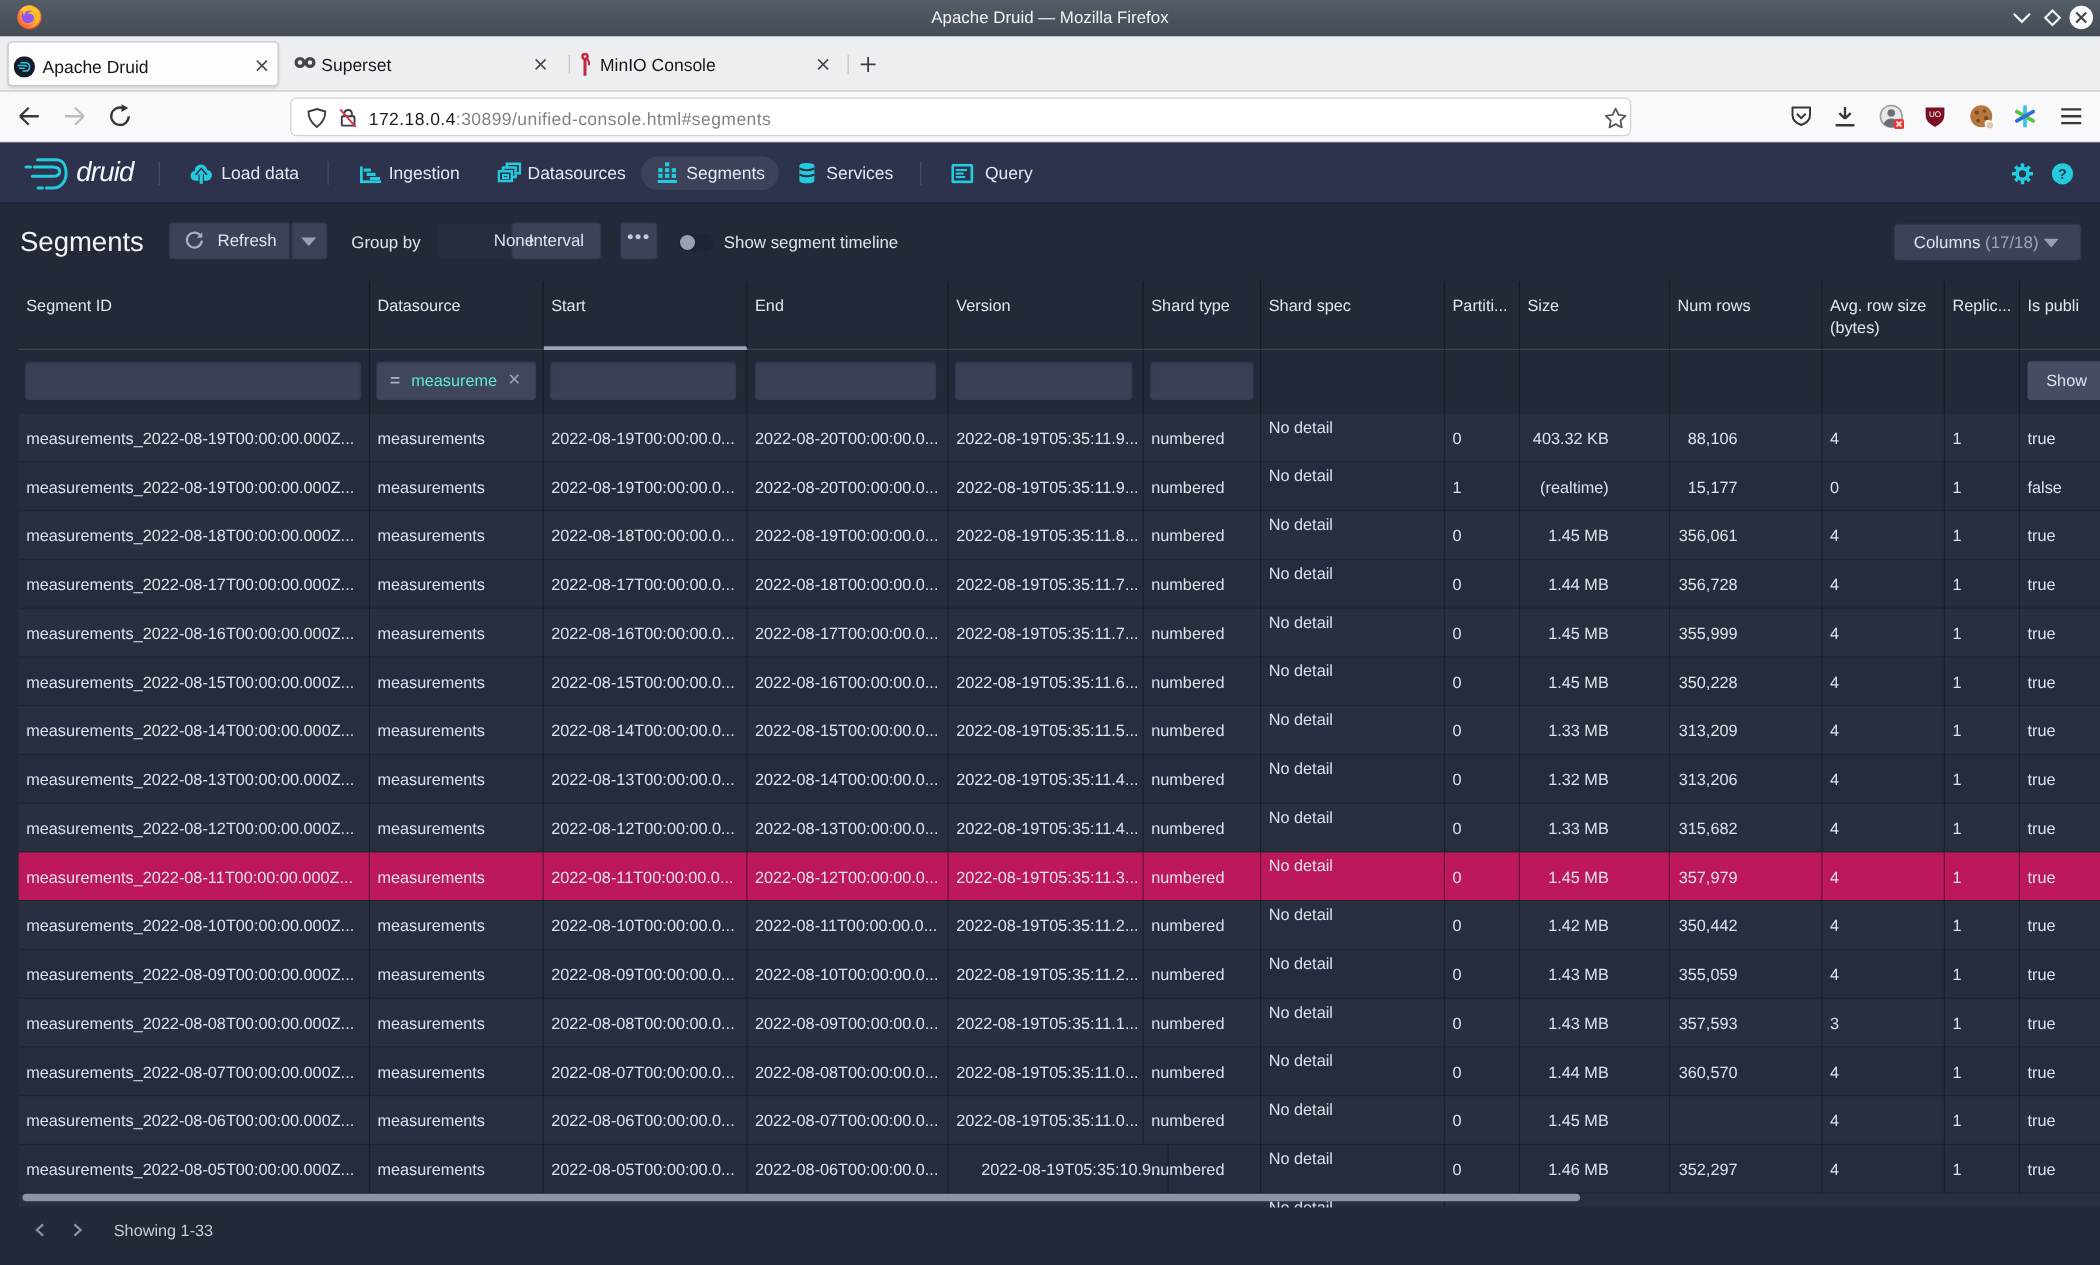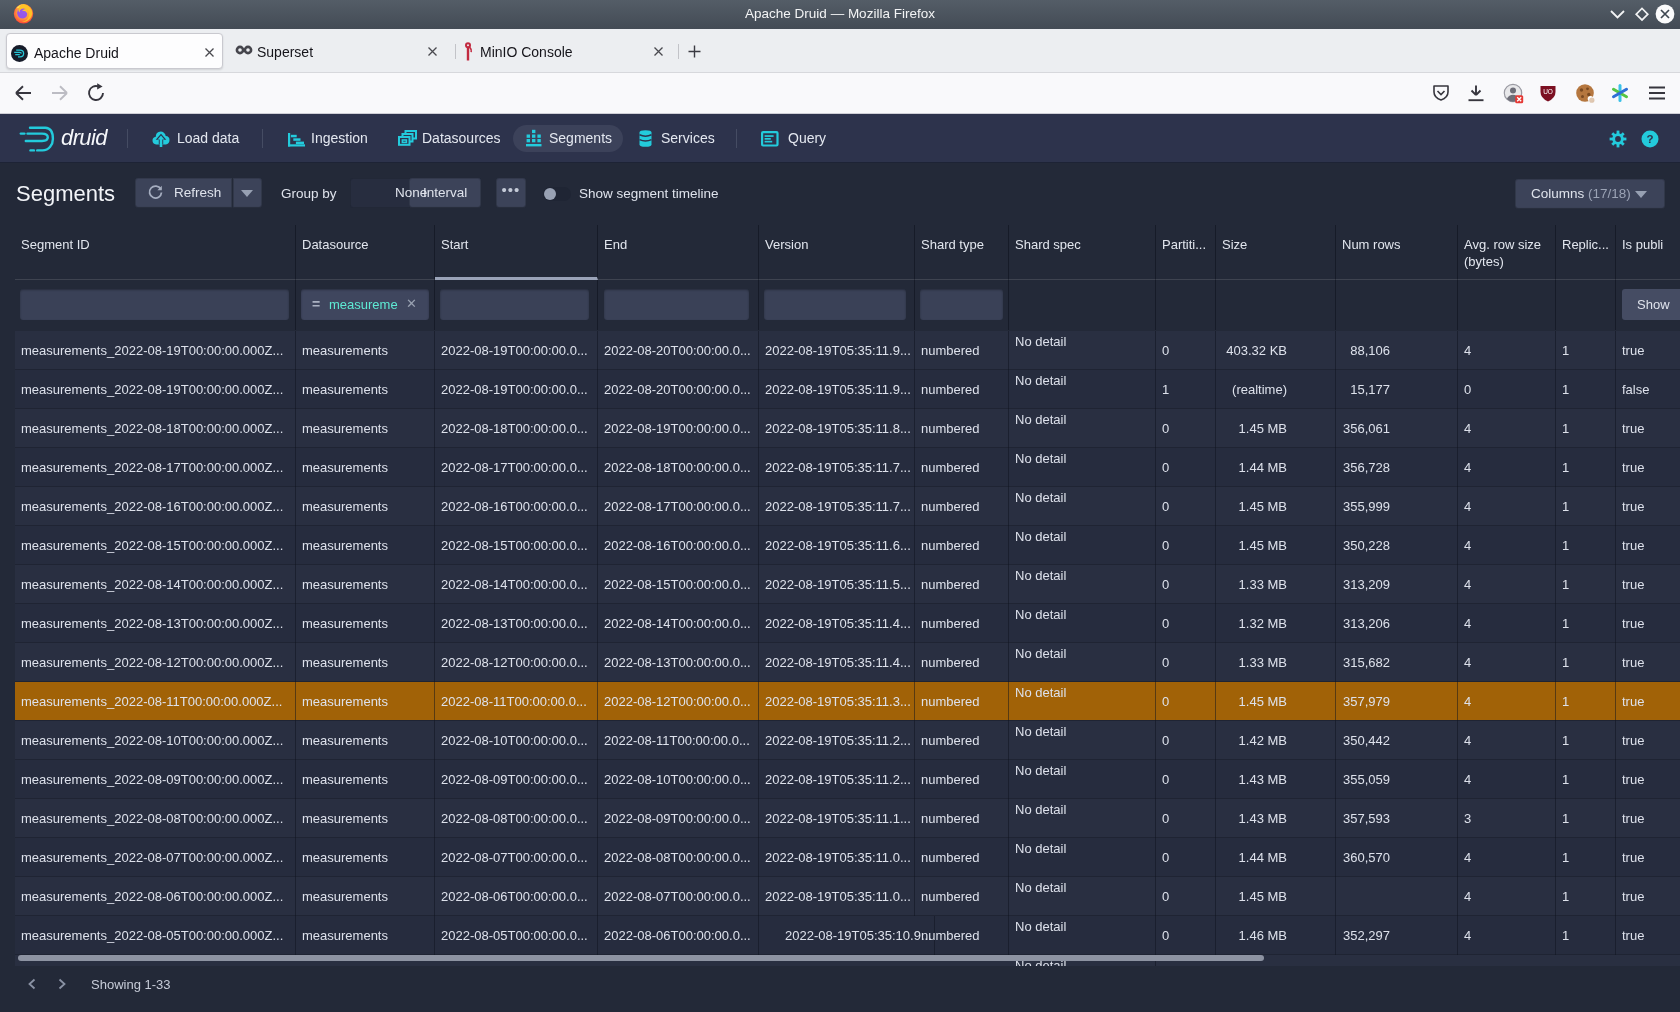--- a/index.html
+++ b/index.html
@@ -136,20 +136,34 @@
   <svg class="abs" style="left:14px; top:11px;" width="19" height="18" viewBox="0 0 19 18">
     <path d="M2,9 L17,9 M2,9 L9,2.2 M2,9 L9,15.8" stroke="#37363e" stroke-width="1.9" fill="none"></path>
   </svg>
   <svg class="abs" style="left:50px; top:11px;" width="19" height="18" viewBox="0 0 19 18">
     <path d="M2,9 L17,9 M17,9 L10,2.2 M17,9 L10,15.8" stroke="#bcbcc3" stroke-width="1.9" fill="none"></path>
   </svg>
   <svg class="abs" style="left:86px; top:10px;" width="20" height="20" viewBox="0 0 20 20">
     <path d="M17,10 A7,7 0 1 1 12.5,3.45" stroke="#37363e" stroke-width="1.9" fill="none"></path>
     <path d="M11.2,0.3 L16.6,3.4 L11.2,6.6 Z" fill="#37363e"></path>
   </svg>
+  <div class="abs" id="urlbox">
+    <svg class="abs" style="left:12px; top:7px;" width="17" height="17" viewBox="0 0 17 17">
+      <path d="M8.5,1.2 L15.2,3.2 Q15.4,10.5 8.5,15.6 Q1.6,10.5 1.8,3.2 Z" stroke="#3c3b43" stroke-width="1.5" fill="none"></path>
+    </svg>
+    <svg class="abs" style="left:37px; top:7px;" width="17" height="17" viewBox="0 0 17 17">
+      <rect x="3.4" y="7" width="10.2" height="7.5" rx="1" fill="none" stroke="#3c3b43" stroke-width="1.5"></rect>
+      <path d="M5.5,7 L5.5,5 Q5.5,2 8.5,2 Q11.5,2 11.5,5 L11.5,7" stroke="#3c3b43" stroke-width="1.5" fill="none"></path>
+      <path d="M2.2,1.5 L14.5,15.5" stroke="#d7354f" stroke-width="1.7"></path>
+    </svg>
+    <div class="abs" id="urltext"><b>172.18.0.4</b>:30899/unified-console.html#segments</div>
+    <svg class="abs" style="left:1050px; top:6px;" width="19" height="19" viewBox="0 0 19 19">
+      <path d="M9.5,1.8 L11.9,6.9 L17.4,7.6 L13.4,11.5 L14.4,17 L9.5,14.3 L4.6,17 L5.6,11.5 L1.6,7.6 L7.1,6.9 Z" stroke="#56555e" stroke-width="1.4" fill="none" stroke-linejoin="round"></path>
+    </svg>
+  </div>
   <svg class="abs" style="left:1432px; top:11px;" width="18" height="18" viewBox="0 0 18 18">
     <path d="M2,2 L16,2 L16,8 Q16,13.5 9,16 Q2,13.5 2,8 Z" stroke="#37363e" stroke-width="1.6" fill="none" stroke-linejoin="round"></path>
     <path d="M5.5,7 L9,10.5 L12.5,7" stroke="#37363e" stroke-width="1.6" fill="none"></path>
   </svg>
   <svg class="abs" style="left:1467px; top:11px;" width="18" height="18" viewBox="0 0 18 18">
     <path d="M9,1.5 L9,11 M9,11 L4.5,6.5 M9,11 L13.5,6.5" stroke="#37363e" stroke-width="1.9" fill="none"></path>
     <path d="M1.5,16.2 L16.5,16.2" stroke="#37363e" stroke-width="1.9"></path>
   </svg>
   <svg class="abs" style="left:1503px; top:10px;" width="21" height="21" viewBox="0 0 21 21">
     <circle cx="10" cy="10" r="8.7" fill="#e8e8ea" stroke="#9a9aa2" stroke-width="1.2"></circle>
@@ -505,21 +519,21 @@
       <div class="abs cell num" style="left:1201px; width:120px;">
         <span style="position:absolute; right:48px; top:12px;">1.33 MB</span>
       </div>
       <div class="abs cell num" style="left:1321px; width:122px;">
         <span style="position:absolute; right:67px; top:12px;">315,682</span>
       </div>
       <div class="abs cell" style="left:1443px; width:98px;">4</div>
       <div class="abs cell" style="left:1541px; width:60px;">1</div>
       <div class="abs cell" style="left:1601px; width:164px; border-right:none;">true</div>
     </div>
-    <div class="abs row" style="top:456.5px; background:#a16207; border-bottom:1px solid #1f2433;">
+    <div class="abs row" style="top:456.5px; background:#be185d; border-bottom:1px solid #1f2433;">
       <div class="abs cell" style="left:0px; width:281px;">measurements_2022-08-11T00:00:00.000Z...</div>
       <div class="abs cell" style="left:281px; width:139px;">measurements</div>
       <div class="abs cell" style="left:420px; width:163px;">2022-08-11T00:00:00.0...</div>
       <div class="abs cell" style="left:583px; width:161px;">2022-08-12T00:00:00.0...</div>
       <div class="abs cell" style="left:744px; width:156px;">2022-08-19T05:35:11.3...</div>
       <div class="abs cell" style="left:900px; width:94px;">numbered</div>
       <div class="abs cell" style="left:994px; width:147px; padding-top:3px;">No detail</div>
       <div class="abs cell" style="left:1141px; width:60px;">0</div>
       <div class="abs cell num" style="left:1201px; width:120px;">
         <span style="position:absolute; right:48px; top:12px;">1.45 MB</span>

